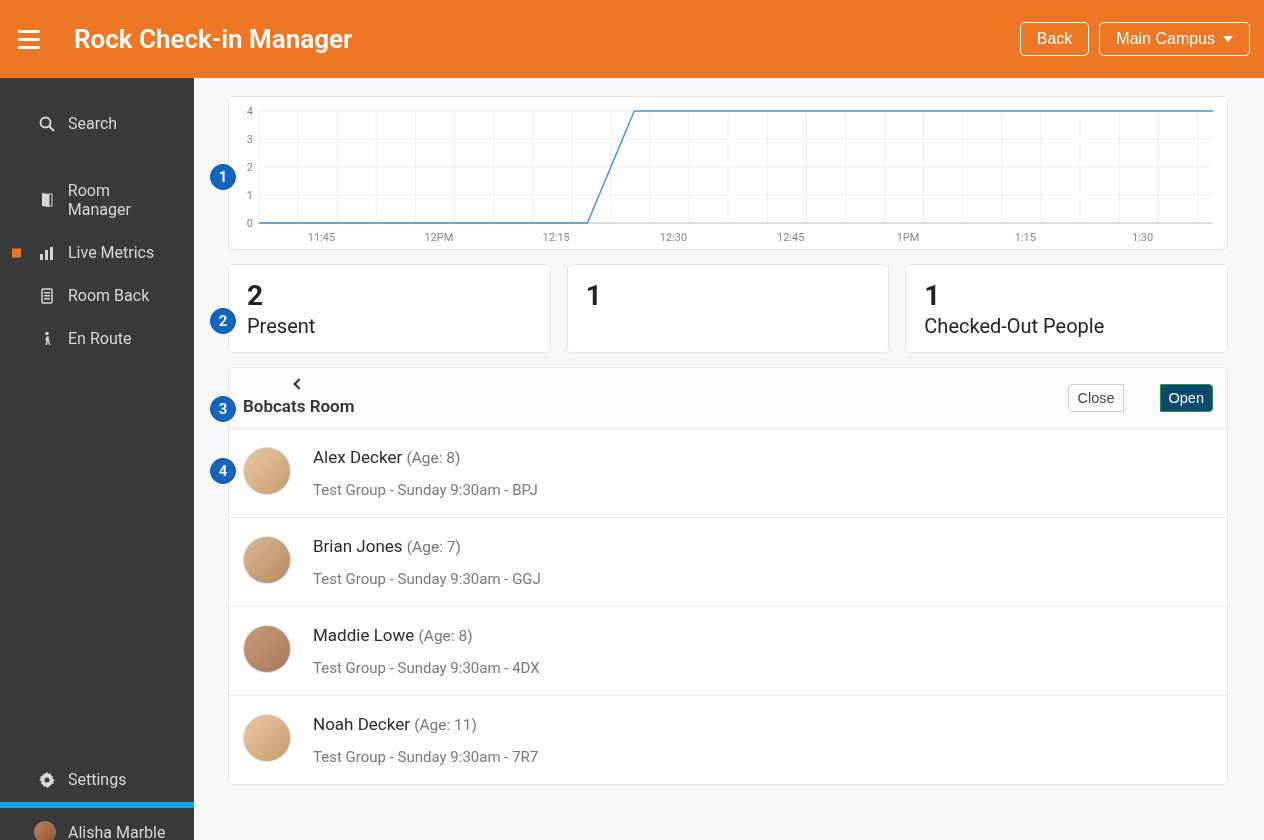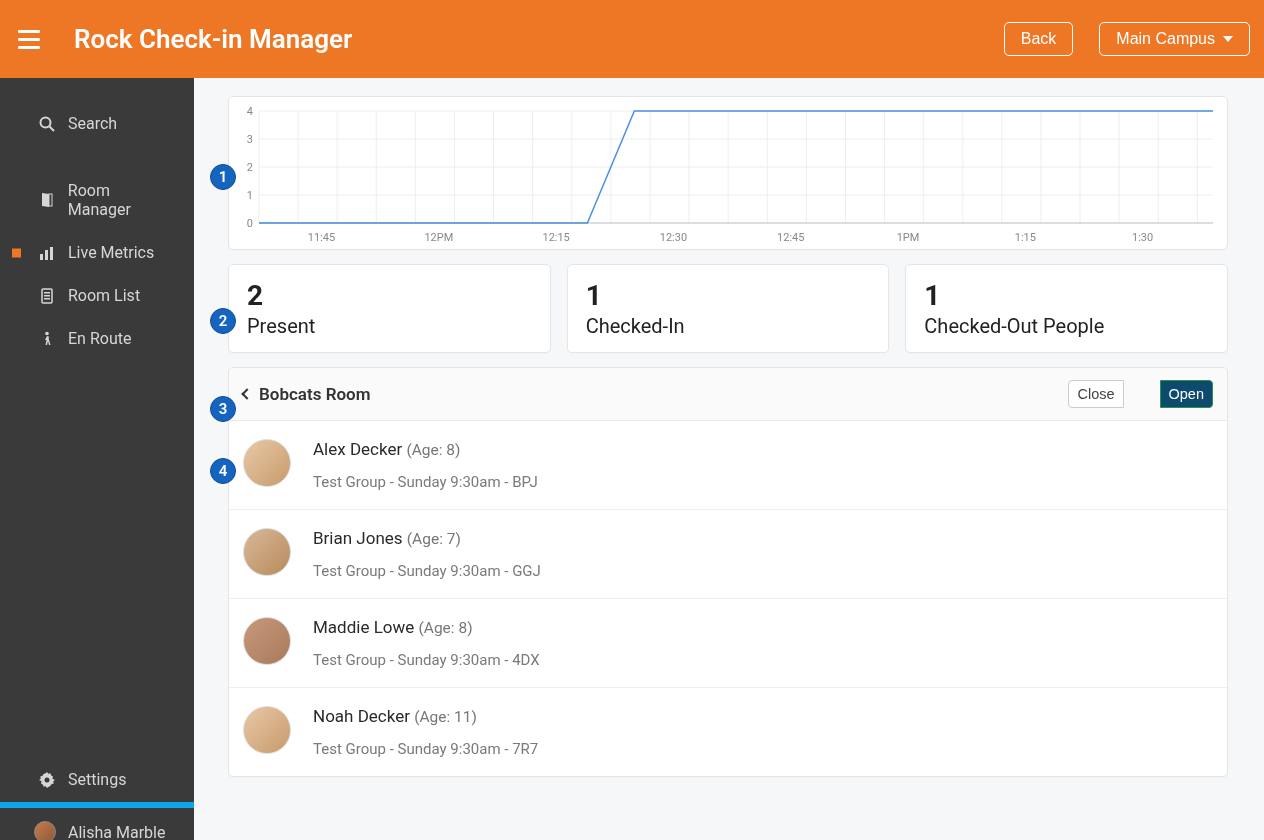--- a/index.html
+++ b/index.html
@@ -5,21 +5,21 @@
   * { box-sizing: border-box; margin: 0; padding: 0; }
   html, body { height: 100%; font-family: -apple-system, BlinkMacSystemFont, "Segoe UI", Roboto, Helvetica, Arial, sans-serif; background: #f6f7f8; }
   .header {
     height: 78px; background: #ee7725; color: #fff; display: flex; align-items: center;
     padding: 0 14px; justify-content: space-between;
   }
   .header-left { display: flex; align-items: center; gap: 30px; }
   .hamburger { display: flex; flex-direction: column; gap: 5px; cursor: pointer; padding: 4px;}
   .hamburger span { width: 22px; height: 3px; background: #fff; border-radius: 1px; }
   .app-title { font-size: 26px; font-weight: 600; }
-  .header-right { display: flex; gap: 26px; }
+  .header-right { display: flex; gap: 10px; }
   .btn-outline {
     border: 1.5px solid #fff; background: transparent; color: #fff; padding: 7px 16px;
     border-radius: 5px; font-size: 16px; cursor: pointer; display: flex; align-items: center; gap: 8px;
   }
   .caret-down {
     width: 0; height: 0; border-left: 5px solid transparent; border-right: 5px solid transparent;
     border-top: 6px solid #fff;
   }
   .body-wrap { display: flex; height: calc(100% - 62px); }
   .sidebar {
@@ -52,21 +52,21 @@
   .stats-row { display: flex; gap: 16px; margin-top: 14px; }
   .stat-card { flex: 1; padding: 14px 18px; }
   .stat-num { font-size: 28px; font-weight: 700; color: #222; }
   .stat-label { font-size: 20px; color: #222; margin-top: 2px; }
   .room-card { margin-top: 14px; }
   .room-head {
     display: flex; align-items: center; justify-content: space-between;
     padding: 12px 14px; border-bottom: 1px solid #e8e8e8; background: #fafafa;
     border-top-left-radius: 5px; border-top-right-radius: 5px;
   }
-  .room-head-left { display: flex; align-items: center; gap: 8px; font-size: 17px; font-weight: 600; color: #333; cursor: pointer; }
+  .room-head-left { display: flex; align-items: center; gap: 8px; font-size: 17px; font-weight: 600; color: #333; cursor: pointer; flex-direction: column; }
   .chevron-left {
     width: 8px; height: 8px; border-left: 2.5px solid #333; border-bottom: 2.5px solid #333;
     transform: rotate(45deg);
   }
   .close-open { display: flex; }
   .btn-close, .btn-open { font-size: 14.5px; padding: 5px 8px; cursor: pointer; }
   .btn-close { background: #fff; border: 1px solid #ccc; color: #444; border-top-left-radius: 4px; border-bottom-left-radius: 4px;}
   .btn-open  { background: #0c4a6e; border: 1px solid #2b9348; color: #fff; border-top-right-radius: 4px; border-bottom-right-radius: 4px; margin-left: 36px;}
   .person-row {
     display: flex; gap: 22px; padding: 18px 14px; border-top: 1px solid #eee;
@@ -146,21 +146,21 @@
       </div>
       <div class="nav-item">
         <span class="nav-icon">
           <svg width="16" height="16" viewBox="0 0 16 16" fill="#d6d6d6">
               <rect x="3" y="1" width="10" height="14" rx="1" fill="none" stroke="#d6d6d6" stroke-width="1.5"></rect>
               <rect x="5" y="4" width="6" height="1.5"></rect>
               <rect x="5" y="7" width="6" height="1.5"></rect>
               <rect x="5" y="10" width="6" height="1.5"></rect>
             </svg>
         </span>
-        <span>Room List</span>
+        <span>Room Back</span>
       </div>
       <div class="nav-item">
         <span class="nav-icon">
           <svg width="16" height="16" viewBox="0 0 16 16" fill="#d6d6d6">
               <circle cx="8" cy="2.5" r="1.8"></circle>
               <path d="M8 5 L6 9 L7.5 9 L6.5 14 L8 14 L9 10 L10 14 L11.5 14 L9.5 7 L10.5 6 Z"></path>
             </svg>
         </span>
         <span>En Route</span>
       </div>
@@ -244,21 +244,20 @@
         </svg>
       </div>
 
       <div class="stats-row" id="stats-row">
           <div class="card stat-card">
             <div class="stat-num">2</div>
             <div class="stat-label">Present</div>
           </div>
           <div class="card stat-card">
             <div class="stat-num">1</div>
-            <div class="stat-label">Checked-In</div>
           </div>
           <div class="card stat-card">
             <div class="stat-num">1</div>
             <div class="stat-label">Checked-Out People</div>
           </div>
         </div>
 
       <div class="card room-card">
         <div class="room-head">
           <div class="room-head-left">

